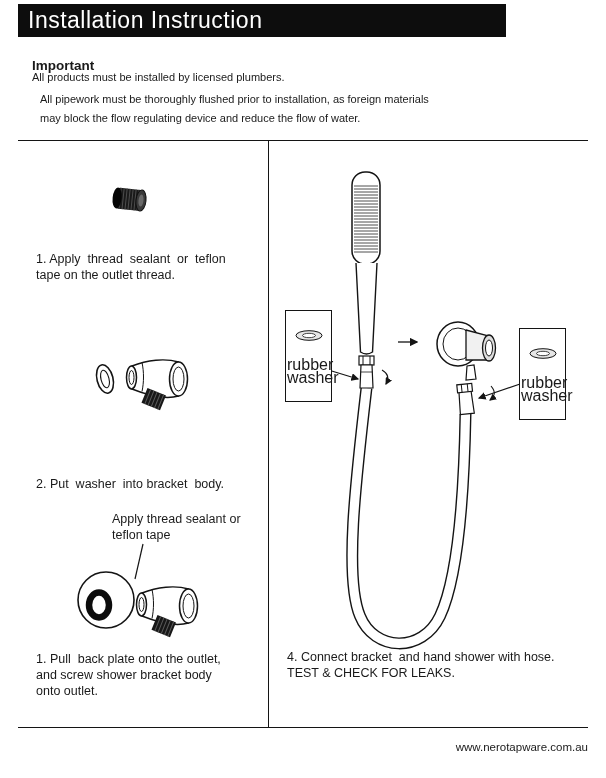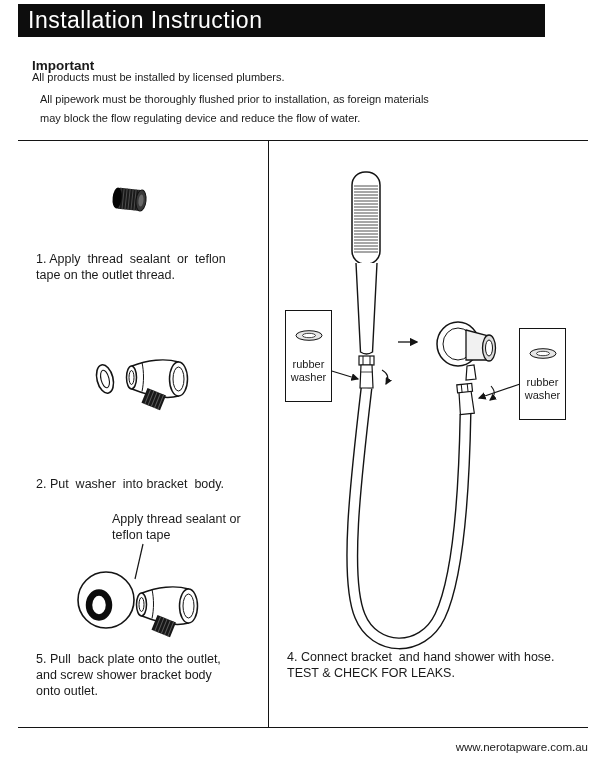--- a/index.html
+++ b/index.html
@@ -2,40 +2,40 @@
 <html><head>
 <meta charset="utf-8">
 <style>
   * { margin:0; padding:0; box-sizing:border-box; }
   html,body { background:#ffffff; }
   .page {
     position:relative; width:606px; height:778px; background:#ffffff;
     font-family:"Liberation Sans", sans-serif; color:#1a1a1a; overflow:hidden;
   }
   .header-bar {
-    position:absolute; left:18px; top:4px; width:527px; height:33px;
+    position:absolute; left:18px; top:4px; width:488px; height:33px;
     background:#0d0d0d; display:flex; align-items:center; padding-left:10px;
   }
   .header-title { color:#ffffff; font-size:23px; letter-spacing:0.5px; }
   .important-heading { position:absolute; left:32px; top:46px; font-size:13.5px; font-weight:bold;margin-top:12px; }
   .para { position:absolute; left:32px; font-size:11px; line-height:19px; white-space:pre-wrap; }
   .para-1 { top:68px; }
   .para-2 { top:90px;margin-left:8px; }
   .line-h { position:absolute; height:1px; background:#141414; }
   .line-v { position:absolute; width:1px; background:#141414; }
   .step-text { position:absolute; font-size:12.5px; line-height:16px; white-space:pre-wrap; }
   .step1-text { left:36px; top:251px; }
   .step2-text { left:36px; top:476px; }
   .step3-note { left:112px; top:511px; }
   .step3-text { left:36px; top:651px; }
   .step4-text { left:287px; top:649px; }
   .illus { position:absolute; }
   .washer-box {
     position:absolute; width:47px; border:1px solid #141414; background:#fff;
-    text-align:center; font-size:11px; line-height:13px; padding:5px 1px 4px;
+    text-align:center; font-size:16px; line-height:13px; padding:5px 1px 4px;
     white-space:pre-line;
   }
   .washer-box svg { display:block; margin:0 auto 3px; }
   .footer-site { position:absolute; right:18px; top:741px; font-size:11.5px;text-align:right; }
 </style>
 </head>
 <body>
 
 <div class="page">
 
@@ -104,21 +104,21 @@
         <ellipse cx="46.5" cy="32.5" rx="2.5" ry="7" stroke-width="1"></ellipse>
         <path d="M57 17.5 C 59 27, 59 37, 57 46.5" stroke-width="1" fill="none"></path>
         <g transform="rotate(22 68 56)">
           <rect x="58" y="46" width="20" height="16" fill="#171717" stroke="none"></rect>
           <path d="M61.5 46V62M65 46V62M68.5 46V62M72 46V62M75.5 46V62" stroke="#5a5a5a" stroke-width="1"></path>
         </g>
       </g>
     </g>
   </svg>
 
-  <div class="step-text step3-text">5. Pull  back plate onto the outlet,
+  <div class="step-text step3-text">1. Pull  back plate onto the outlet,
 and screw shower bracket body
 onto outlet.</div>
 
   <svg class="illus" style="left:270px; top:148px;" width="330" height="575" viewBox="0 0 330 575">
     <defs>
       <marker id="ah" viewBox="0 0 10 10" refX="8.5" refY="5" markerWidth="6.5" markerHeight="6.5" orient="auto-start-reverse">
         <path d="M0 0 L10 5 L0 10 Z" fill="#141414"></path>
       </marker>
     </defs>
     <g fill="none" stroke="#141414">

